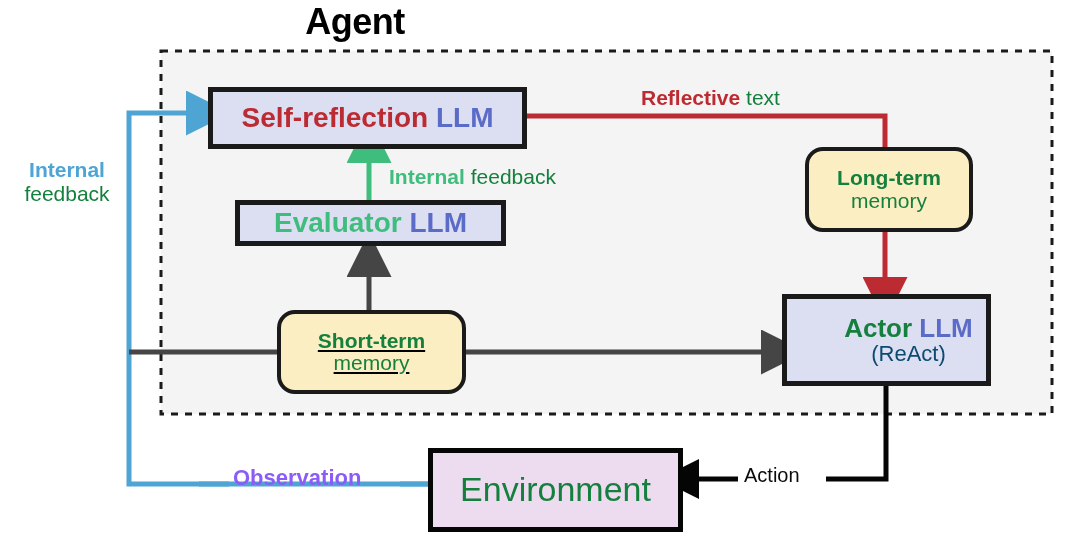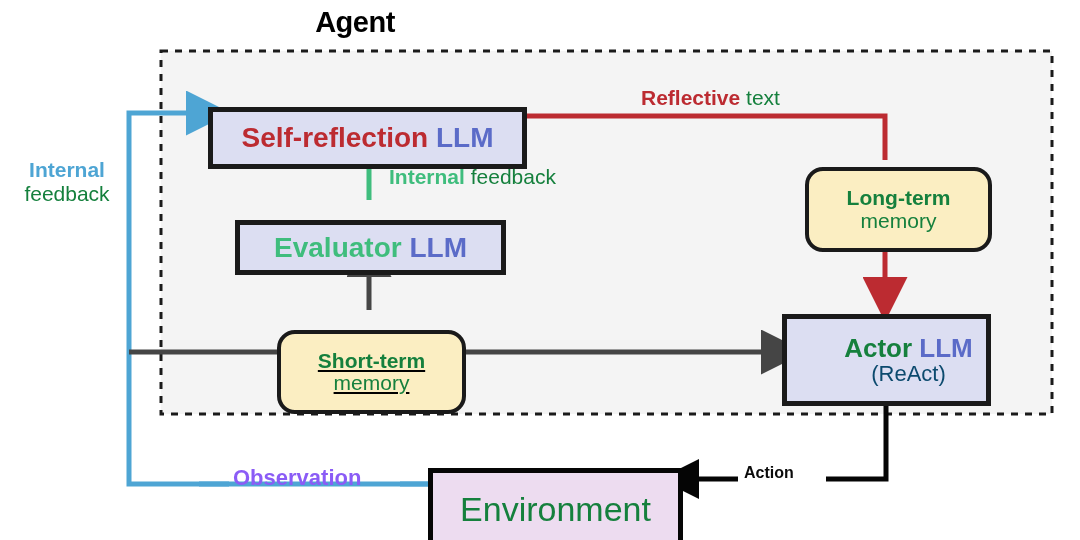--- a/index.html
+++ b/index.html
@@ -2,42 +2,42 @@
 <html><head>
 <meta charset="utf-8">
 <style>
   html,body{margin:0;padding:0;background:#ffffff;}
   #stage{
     position:relative;width:1080px;height:540px;background:#ffffff;overflow:hidden;
     font-family:"Liberation Sans","DejaVu Sans",sans-serif;
   }
   svg.layer{position:absolute;left:0;top:0;width:1080px;height:540px;}
   .node{position:absolute;box-sizing:border-box;display:flex;flex-direction:column;
-        align-items:center;justify-content:center;text-align:left;margin-top:20px;}
+        align-items:center;justify-content:center;text-align:left;}
 
   
   #agent-title{
     position:absolute;left:235px;top:2px;width:240px;height:40px;
-    font-size:29px;font-weight:bold;color:#000;letter-spacing:-0.5px;
+    font-size:36px;font-weight:bold;color:#000;letter-spacing:-0.5px;
     display:flex;align-items:center;justify-content:center;
   }
 
   
   .llm-box{
     background:#dcdef2;border:5px solid #1a1a1a;
   }
   #self-reflection-node{left:208px;top:87px;width:319px;height:62px;}
-  #evaluator-node{left:235px;top:200px;width:271px;height:55px;}
+  #evaluator-node{left:235px;top:200px;width:271px;height:46px;}
   #actor-node{left:782px;top:294px;width:209px;height:92px;padding-left:44px;}
 
   
   .mem-box{
     background:#fbeec2;border:4px solid #1a1a1a;border-radius:18px;
   }
-  #longterm-node{left:805px;top:147px;width:187px;height:85px;}
+  #longterm-node{left:805px;top:147px;width:168px;height:85px;}
   #shortterm-node{left:277px;top:310px;width:189px;height:84px;text-decoration:underline;}
 
   
   #environment-node{
     left:428px;top:448px;width:255px;height:84px;
     background:#eddcf0;border:5px solid #050505;
   }
 
   .t-row{line-height:1.05;white-space:nowrap;}
   .f28b{font-size:28px;font-weight:bold;}
@@ -52,21 +52,21 @@
   .c-black{color:#15803d;}
   .c-gray{color:#0c4a6e;}
   .c-sky{color:#4ea5d4;}
 
   
   .edge-label{position:absolute;white-space:nowrap;line-height:1.12;}
   #external-feedback-label{left:4px;top:158px;width:126px;text-align:center;font-size:21px;}
   #internal-feedback-label{left:389px;top:165px;font-size:21px;}
   #reflective-text-label{left:641px;top:86px;font-size:21px;font-weight:bold;}
   #observation-label{left:233px;top:466px;font-size:22px;font-weight:bold;color:#8b5cf6;}
-  #action-label{left:744px;top:464px;font-size:16px;font-weight:bold;color:#0b0b0b;}
+  #action-label{left:744px;top:464px;font-size:20px;font-weight:normal;color:#0b0b0b;}
 </style>
 </head>
 <body>
 
 <div id="stage">
 
   <svg class="layer" viewBox="0 0 1080 540">
     <defs>
       <marker id="ah-sky" markerWidth="9" markerHeight="9" refX="1" refY="4.5" orient="auto" markerUnits="strokeWidth">
         <path d="M0,0 L9,4.5 L0,9 z" fill="#4ea5d4"></path>

